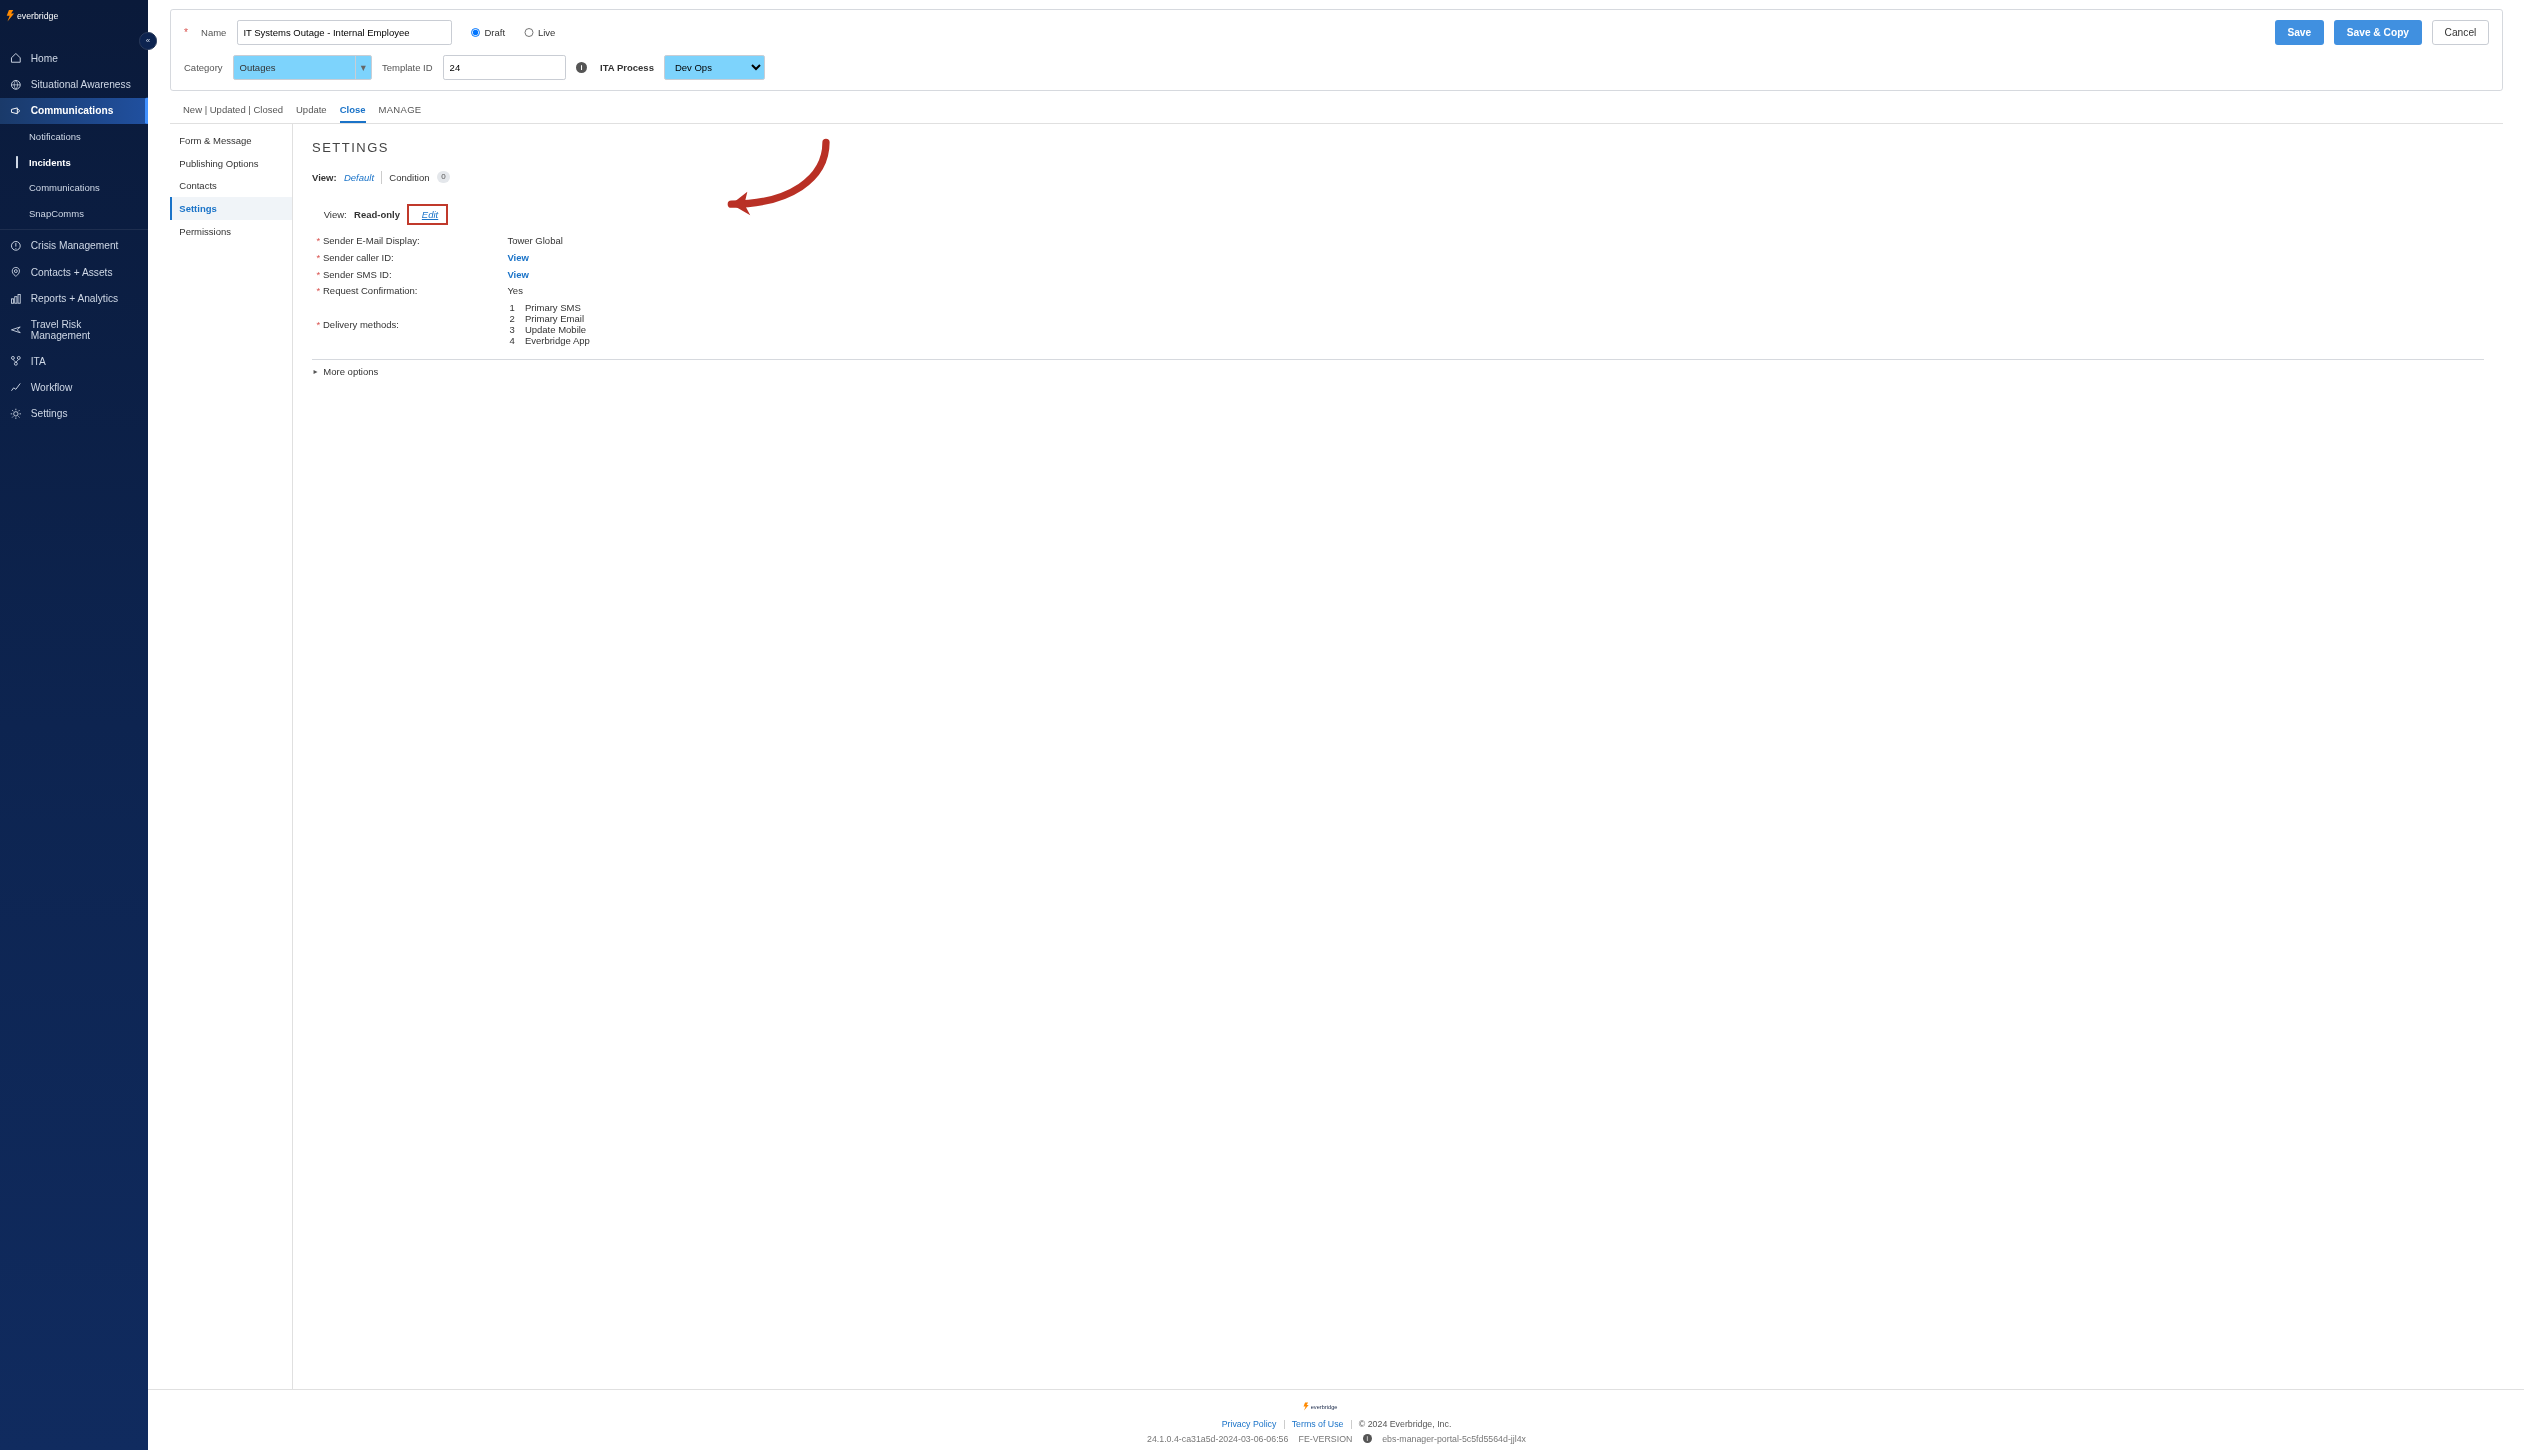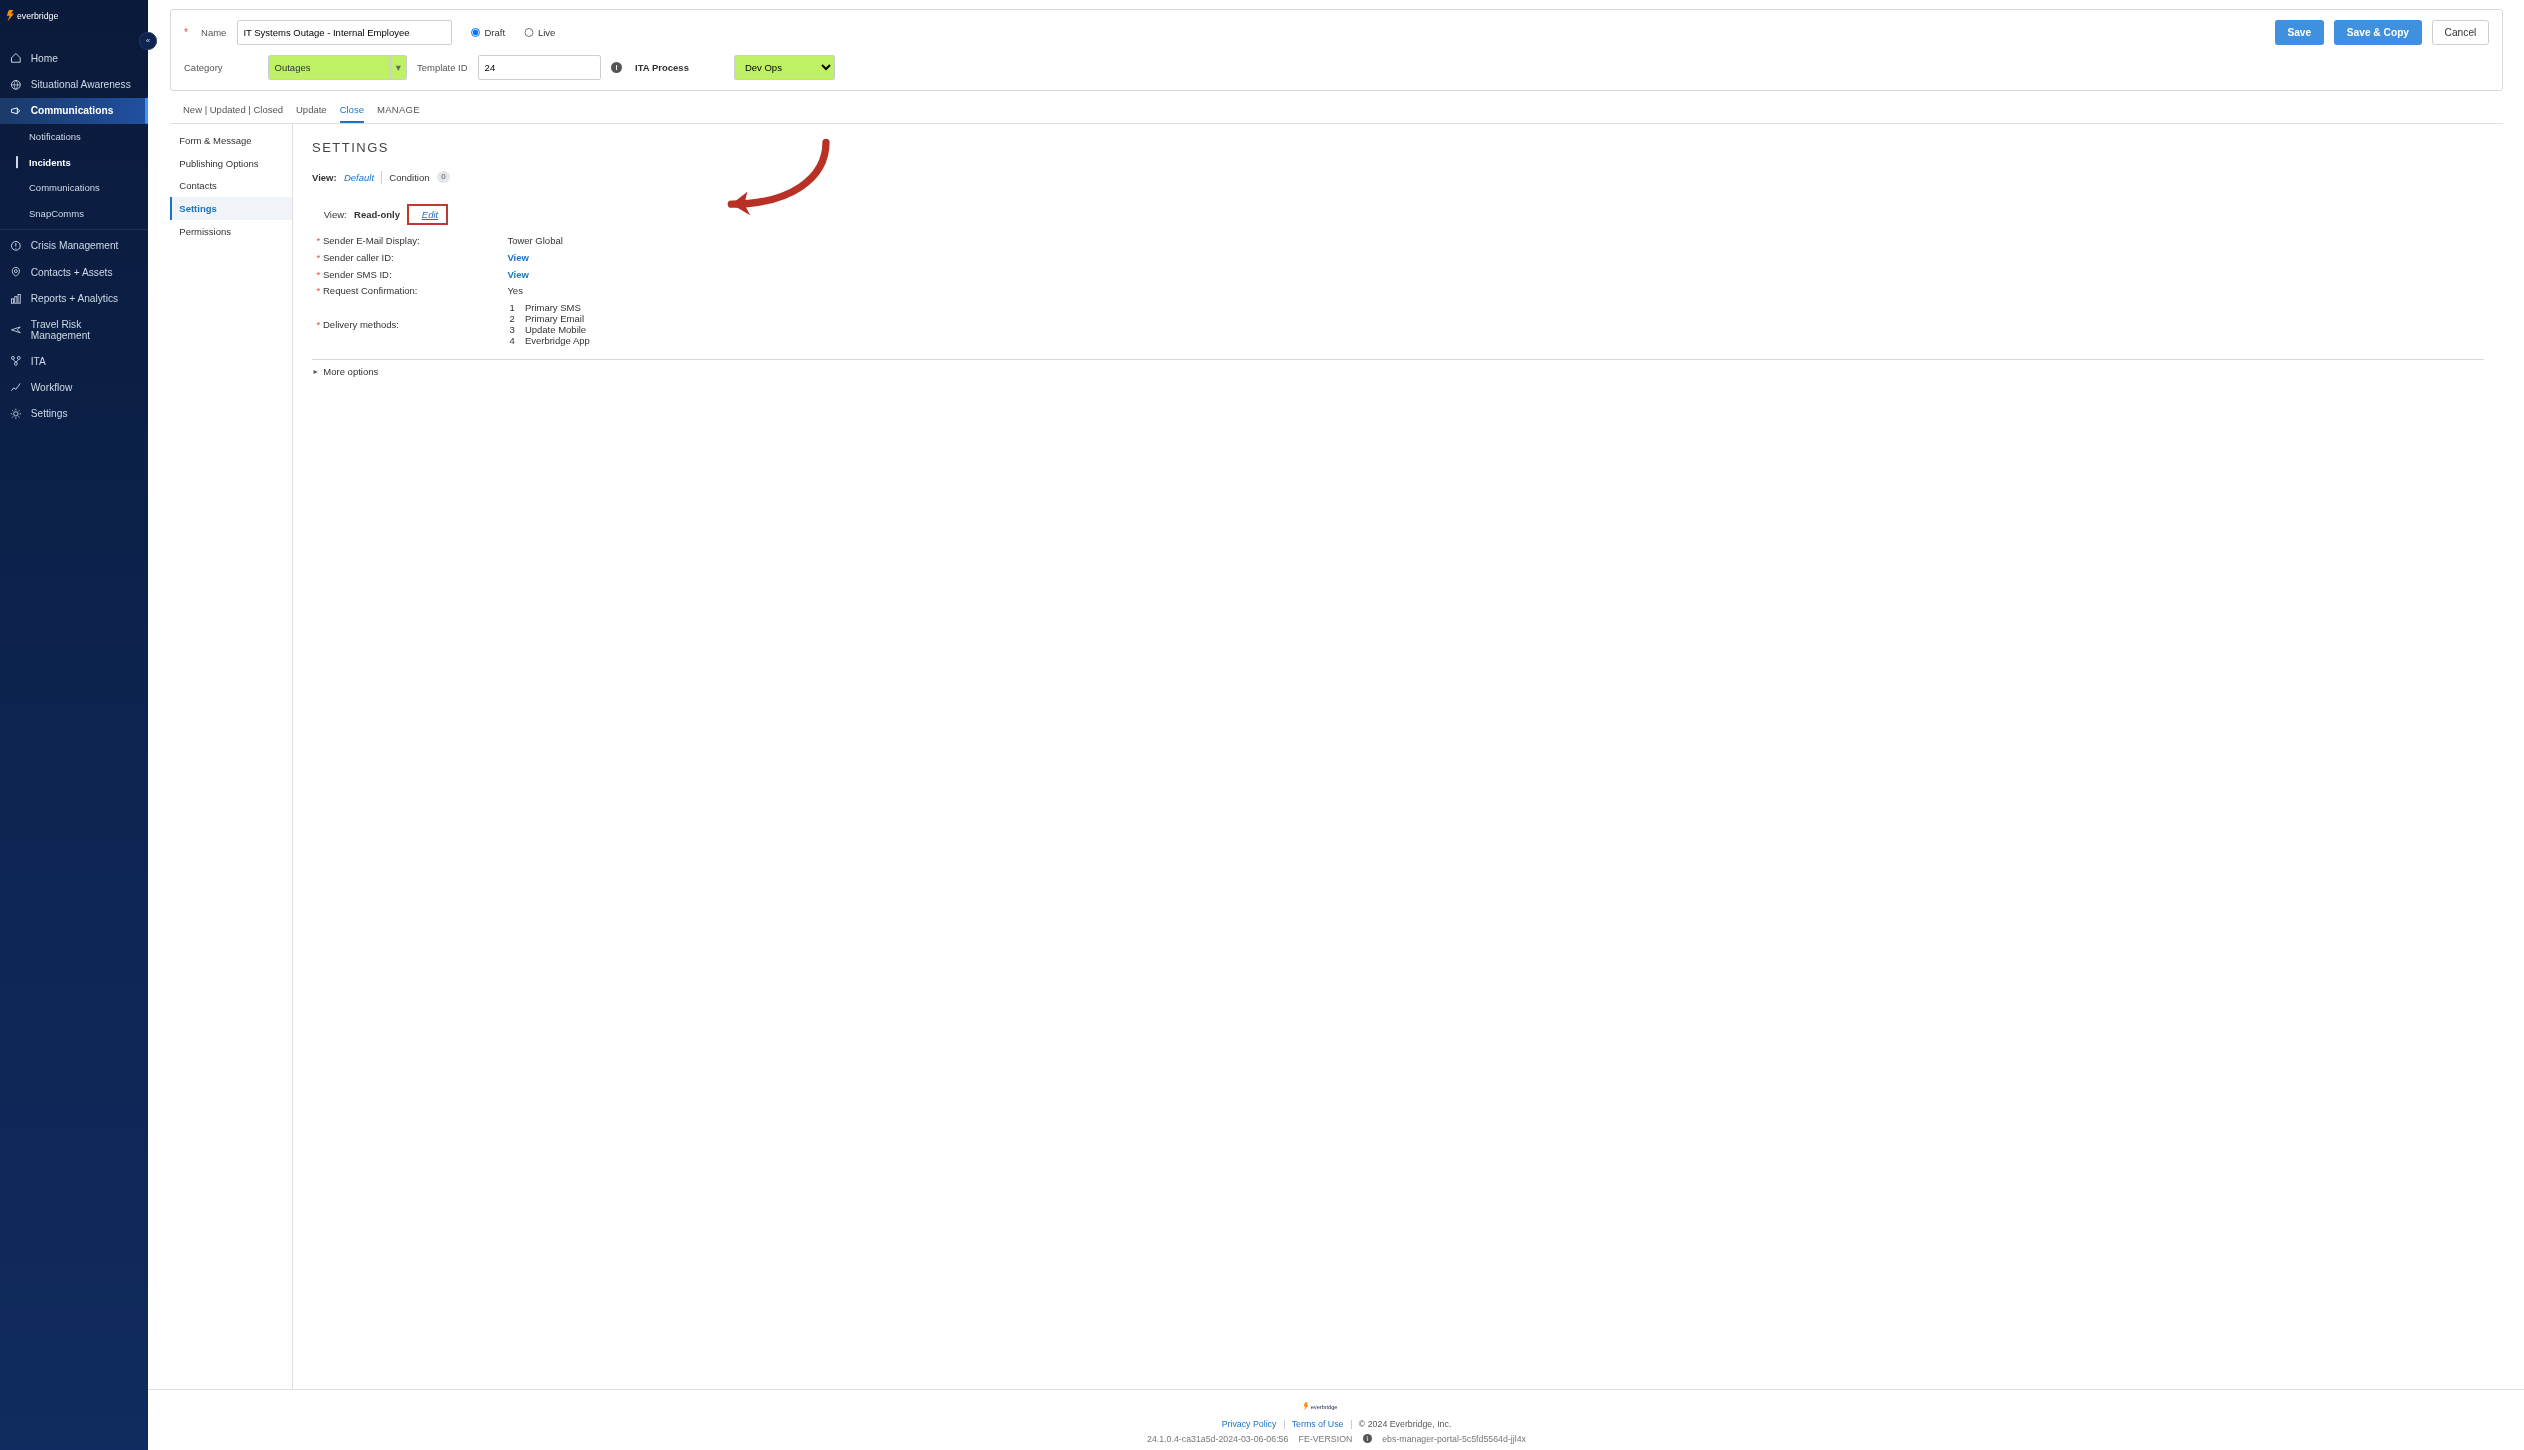--- a/index.html
+++ b/index.html
@@ -109,21 +109,21 @@
   height: 25px; padding: 0 11.7px;
   border-radius: 2.9px; font-size: 10.2px;
   cursor: pointer; border: 0.7px solid transparent;
   display: inline-flex; align-items: center;
 }
 .btn-primary { background: #4090e0; color: #fff; font-weight: 600; }
 .btn-outline { background: #fff; border-color: #c9cdd4; color: #333; }
 .topbar-row2 { display: flex; align-items: center; gap: 10.2px; }
 .select-wrap {
   height: 25px; border: 0.7px solid #c9cdd4; border-radius: 2.2px;
-  display: flex; align-items: center; position: relative; background: #bef264; margin-left: 35px;
+  display: flex; align-items: center; position: relative; background: #7dd3fc;
 }
 .cat-select { width: 139px; }
 .cat-select .sel-text { padding: 0 5.8px; font-size: 9.5px; flex: 1; }
 .cat-select .sel-caret {
   width: 16px; height: 100%; border-left: 0.7px solid #c9cdd4;
   display: flex; align-items: center; justify-content: center; color: #666;
 }
 .tid-input {
   width: 123px; height: 25px; border: 0.7px solid #c9cdd4; border-radius: 2.2px;
   padding: 0 5.8px; font-size: 9.5px;
@@ -142,21 +142,21 @@
 .content { flex: 1; display: flex; flex-direction: column; margin: 0 22px; }
 .tabs {
   display: flex; gap: 13px;
   border-bottom: 0.7px solid #e0e0e0;
   padding: 13px 0 0 13px;
 }
 .tab {
   padding: 0 0 7.3px 0; font-size: 9.5px; color: #555; cursor: pointer;
   position: relative;
 }
-.tab.active { color: #1a73c8; font-weight: 400; }
+.tab.active { color: #1a73c8; font-weight: 700; }
 .tab.active::after {
   content: ""; position: absolute; left: 0; right: 0; bottom: -0.7px;
   height: 2.2px; background: #1a73c8;
 }
 .tab.manage { text-transform: uppercase; letter-spacing: 0.3px; }
 .body-split { display: flex; flex: 1; }
 .left-nav {
   width: 123px; border-right: 0.7px solid #e0e0e0;
   padding-top: 5.8px;
 }

